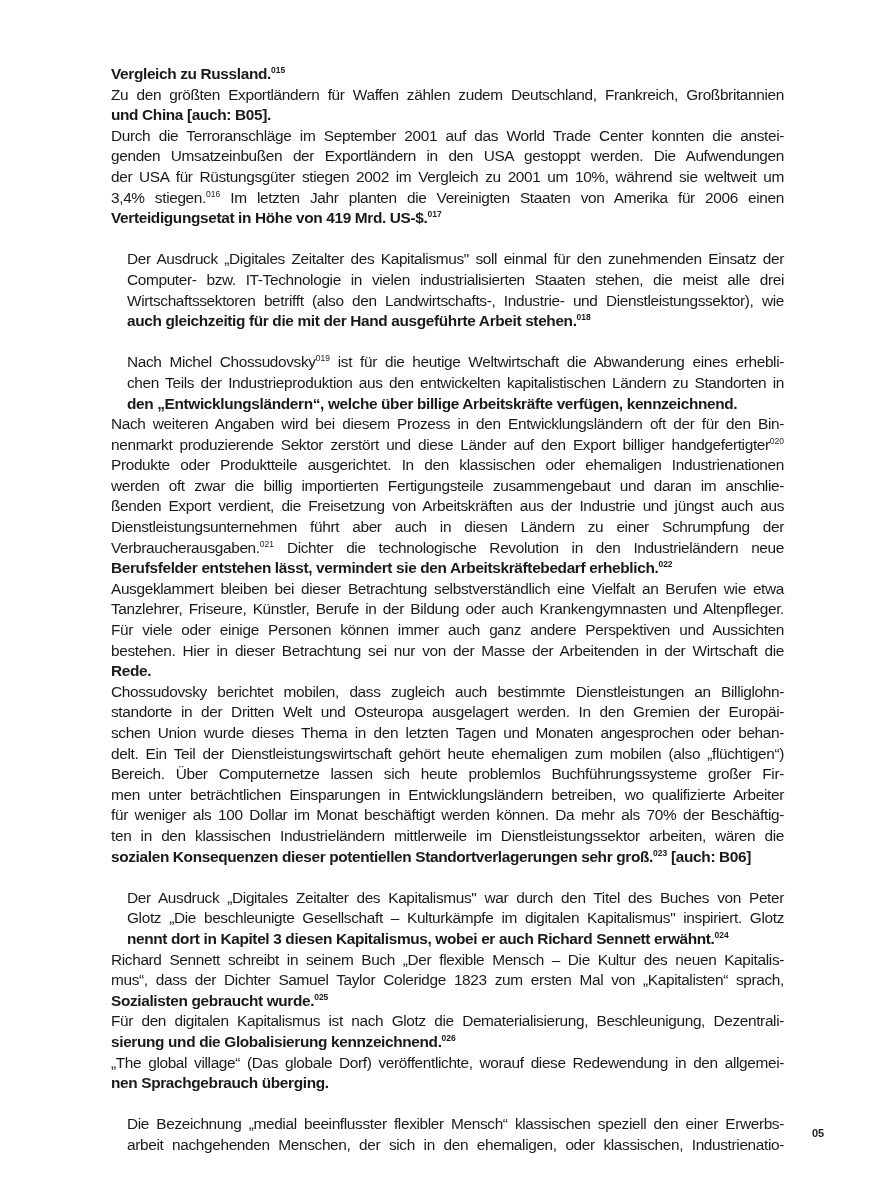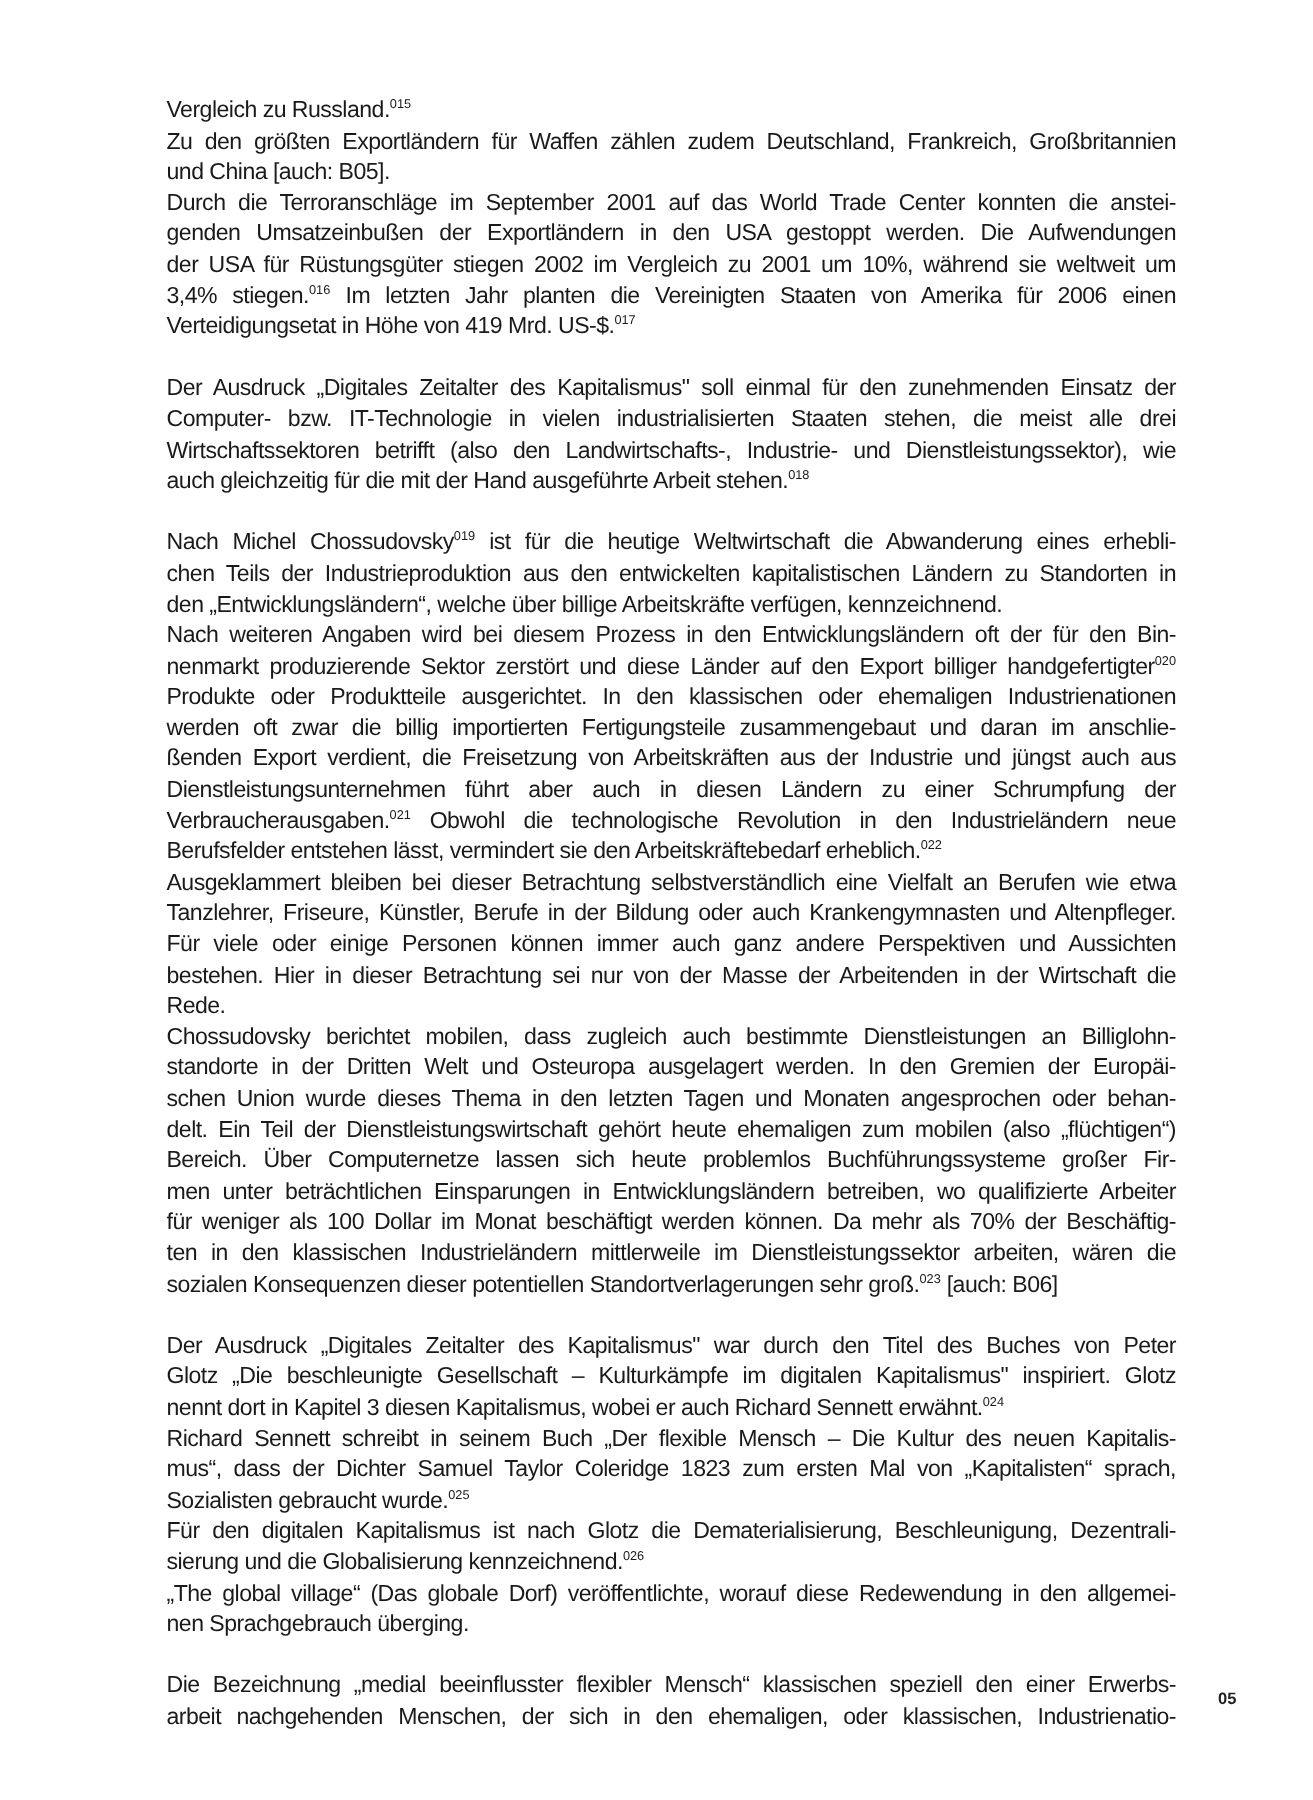--- a/index.html
+++ b/index.html
@@ -23,29 +23,31 @@
       font-size: 15.4px;
       line-height: 20.6px;
       letter-spacing: -0.35px;
       text-align: justify;
     }
     .para {
       margin: 0;
     }
     .para.gap {
       margin-top: 20.6px;
+      margin-left: 16px;
     }
     .line {
       display: block;
       text-align: justify;
       text-align-last: justify;
       white-space: nowrap;
     }
     .line.last {
       text-align-last: left;
+      font-weight: bold;
     }
     sup {
       font-size: 8.5px;
       line-height: 0;
       vertical-align: 6px;
       letter-spacing: 0;
     }
     .page-number {
       position: absolute;
       left: 772px;
@@ -86,21 +88,21 @@
       <span class="line"><span>chen Teils der Industrieproduktion aus den entwickelten kapitalistischen Ländern zu Standorten in</span></span>
       <span class="line last"><span>den „Entwicklungsländern“, welche über billige Arbeitskräfte verfügen, kennzeichnend.</span></span>
     </div>
     <div class="para">
       <span class="line"><span>Nach weiteren Angaben wird bei diesem Prozess in den Entwicklungsländern oft der für den Bin-</span></span>
       <span class="line"><span>nenmarkt produzierende Sektor zerstört und diese Länder auf den Export billiger handgefertigter</span><sup>020</sup></span>
       <span class="line"><span>Produkte oder Produktteile ausgerichtet. In den klassischen oder ehemaligen Industrienationen</span></span>
       <span class="line"><span>werden oft zwar die billig importierten Fertigungsteile zusammengebaut und daran im anschlie-</span></span>
       <span class="line"><span>ßenden Export verdient, die Freisetzung von Arbeitskräften aus der Industrie und jüngst auch aus</span></span>
       <span class="line"><span>Dienstleistungsunternehmen führt aber auch in diesen Ländern zu einer Schrumpfung der</span></span>
-      <span class="line"><span>Verbraucherausgaben.</span><sup>021</sup><span> Obwohl die technologische Revolution in den Industrieländern neue</span></span>
+      <span class="line"><span>Verbraucherausgaben.</span><sup>021</sup><span> Dichter die technologische Revolution in den Industrieländern neue</span></span>
       <span class="line last"><span>Berufsfelder entstehen lässt, vermindert sie den Arbeitskräftebedarf erheblich.</span><sup>022</sup></span>
     </div>
     <div class="para">
       <span class="line"><span>Ausgeklammert bleiben bei dieser Betrachtung selbstverständlich eine Vielfalt an Berufen wie etwa</span></span>
       <span class="line"><span>Tanzlehrer, Friseure, Künstler, Berufe in der Bildung oder auch Krankengymnasten und Altenpfleger.</span></span>
       <span class="line"><span>Für viele oder einige Personen können immer auch ganz andere Perspektiven und Aussichten</span></span>
       <span class="line"><span>bestehen. Hier in dieser Betrachtung sei nur von der Masse der Arbeitenden in der Wirtschaft die</span></span>
       <span class="line last"><span>Rede.</span></span>
     </div>
     <div class="para">

